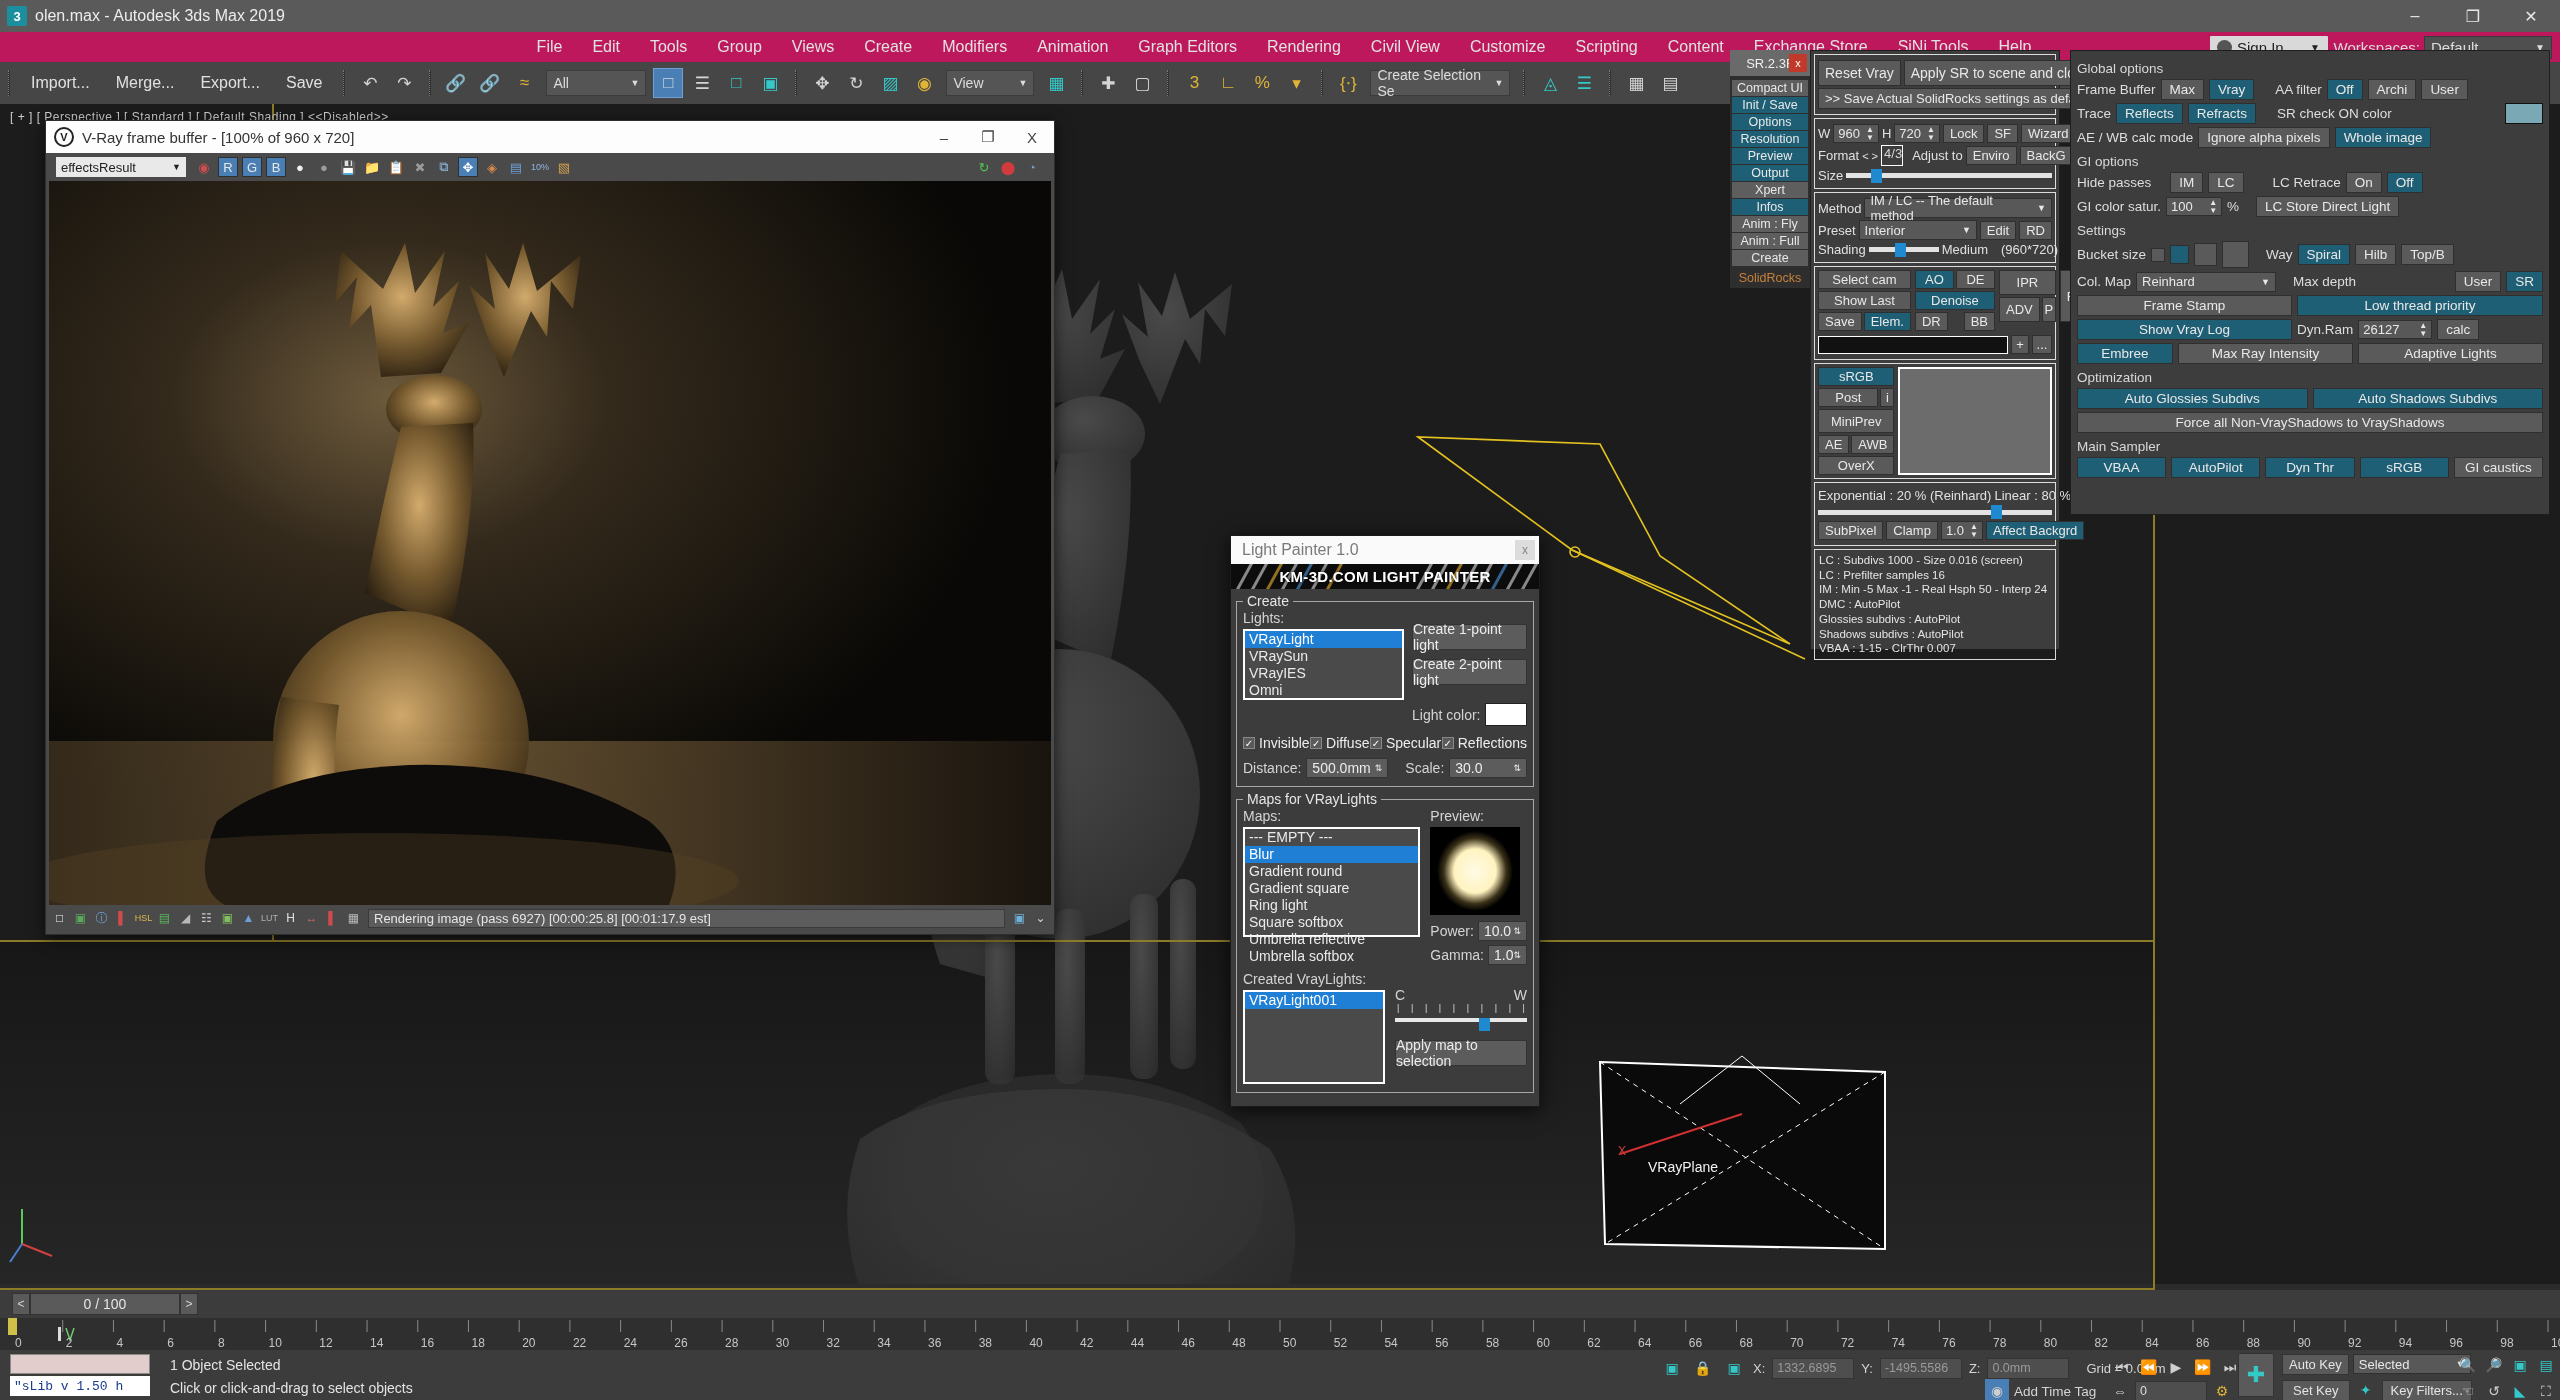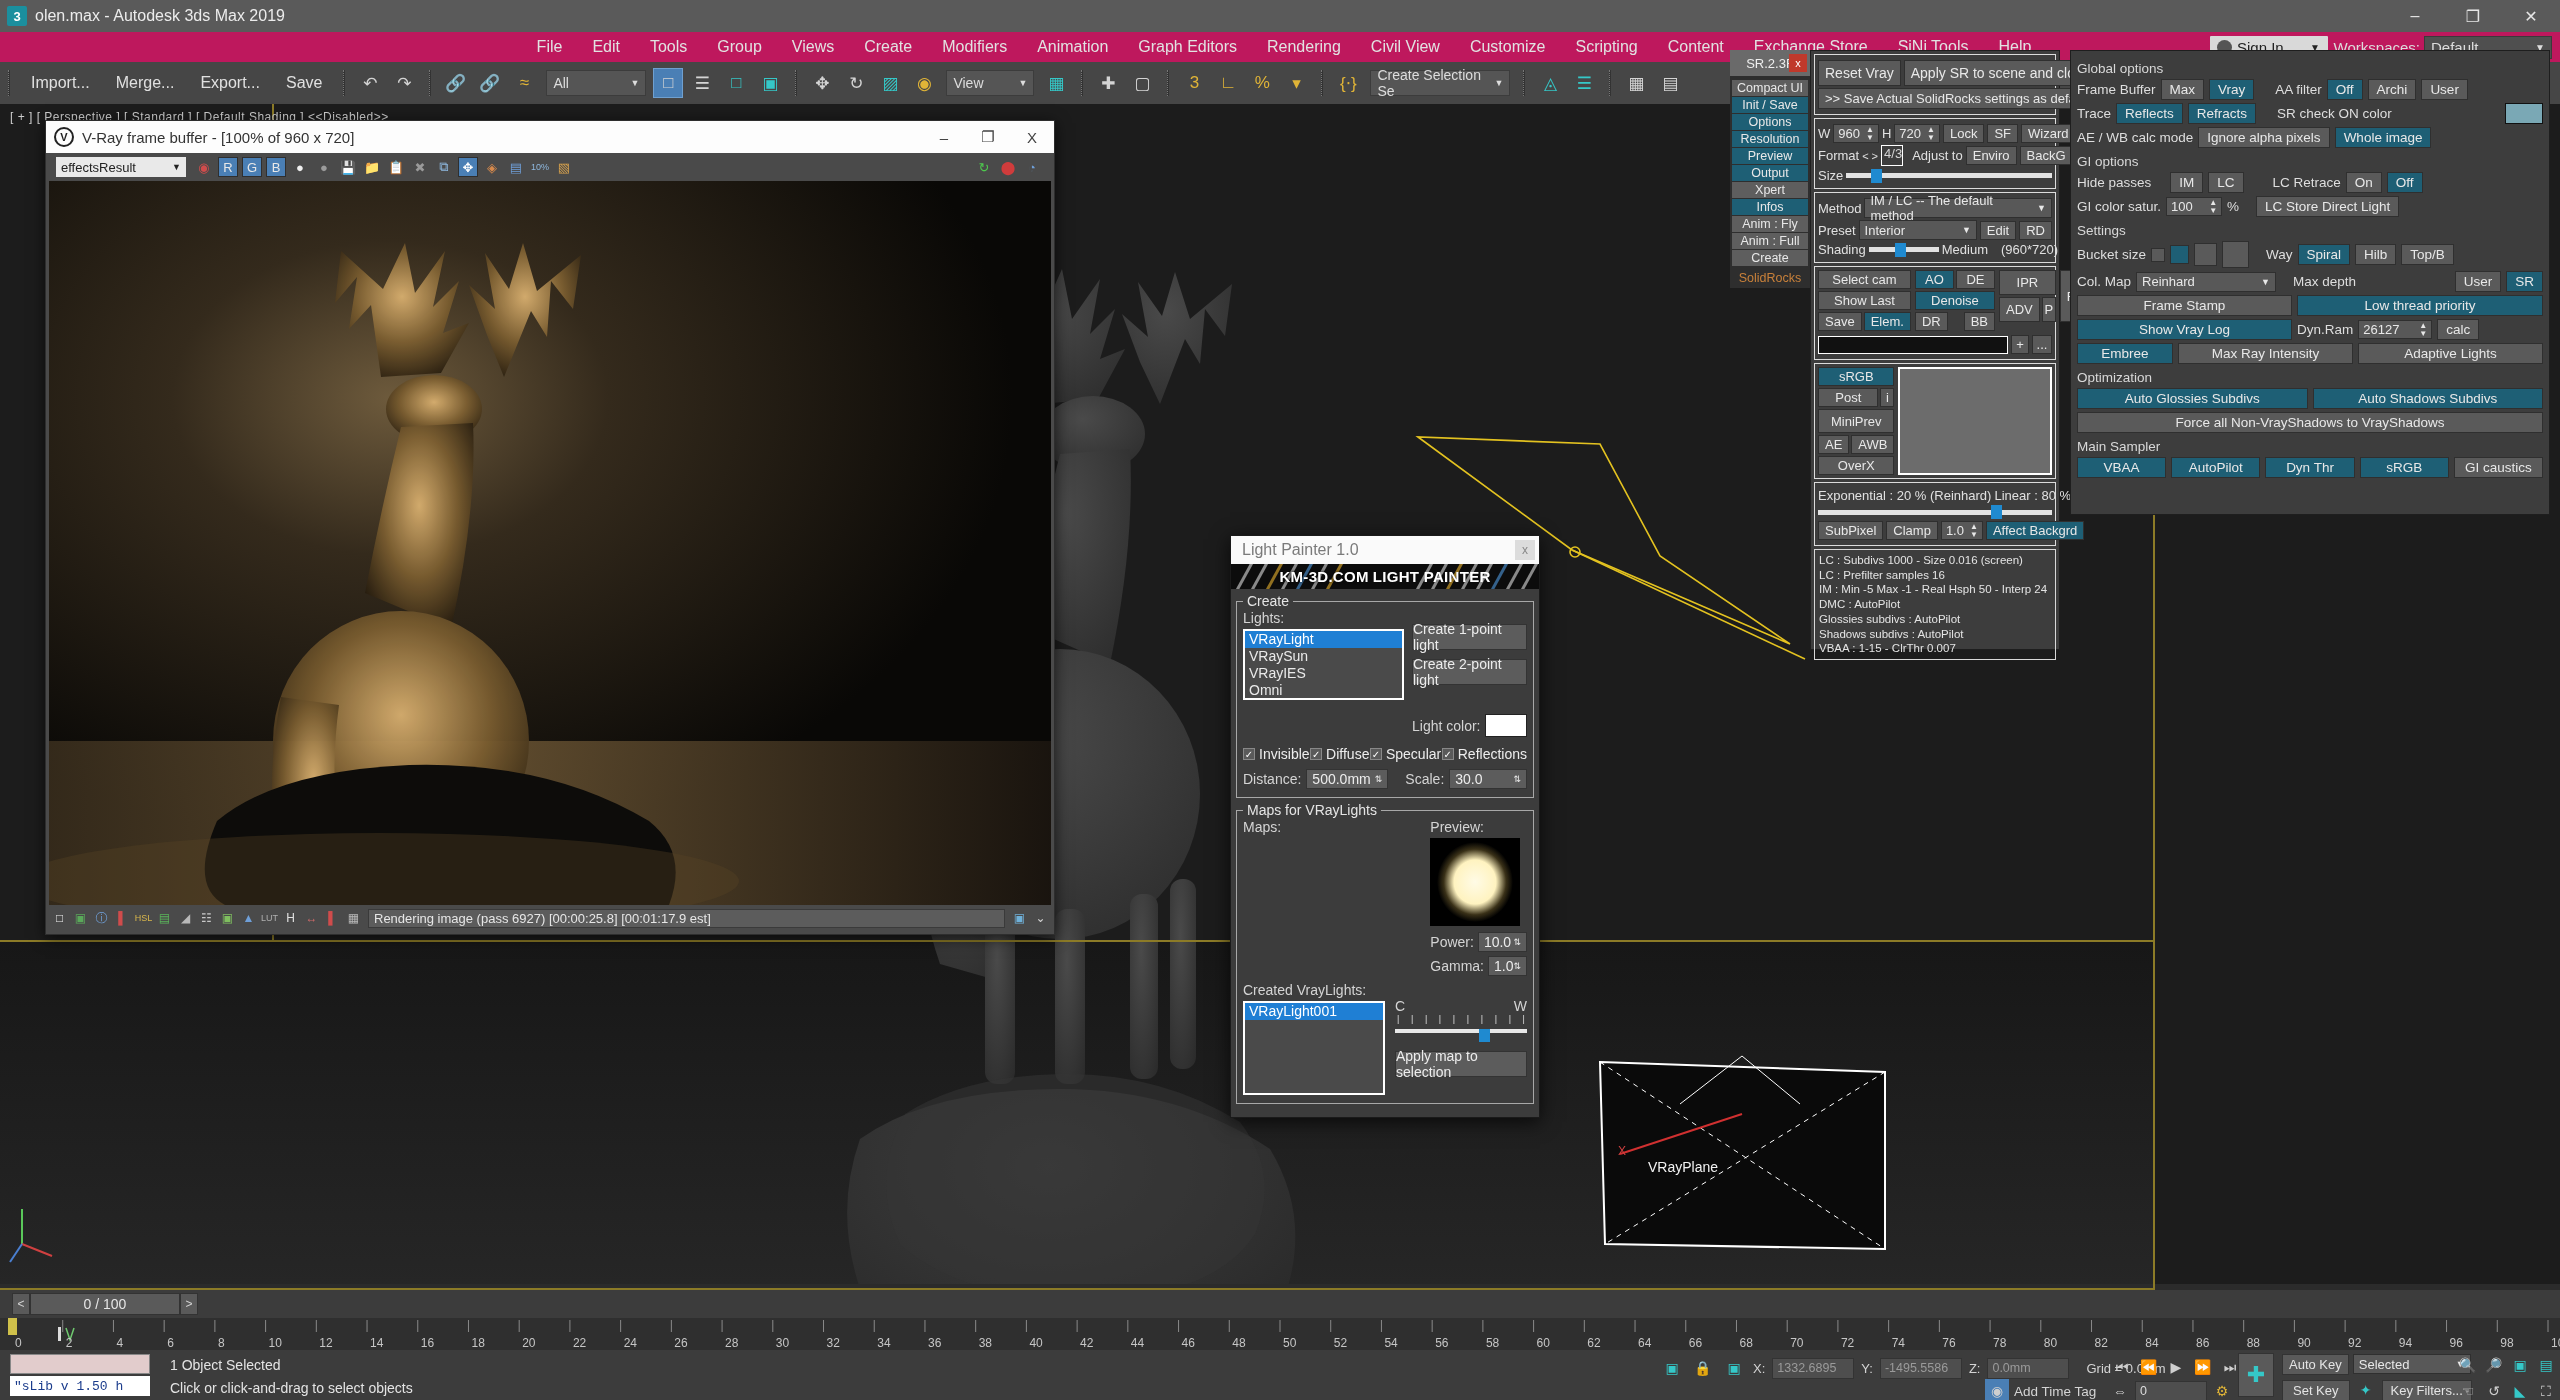--- a/index.html
+++ b/index.html
@@ -753,21 +753,21 @@
         <div class="lplist" style="height:71px">
           <div class="hl">VRayLight</div>
           <div>VRaySun</div>
           <div>VRayIES</div>
           <div>Omni</div>
         </div>
       </div>
       <div style="flex:0 0 115px;padding-top:14px">
         <div class="lpbtn">Create 1-point light</div>
         <div class="lpbtn" style="margin-top:9px">Create 2-point light</div>
-        <div style="display:flex;align-items:center;gap:5px;margin-top:29px">
+        <div style="display:flex;align-items:center;gap:5px;margin-top:18px">
           <span style="font-size:14px">Light color:</span>
           <div style="flex:1;height:23px;background:#fff;border:1px solid #222"></div>
         </div>
       </div>
     </div>
     <div style="display:flex;justify-content:space-between;margin-top:9px">
       <div class="lpchk">
         <span class="bx">✓</span>
         <span>Invisible</span>
       </div>
@@ -796,20 +796,30 @@
           <span class="ar">⇅</span>
       </div>
     </div>
   </div>
 
   <div class="lpgrp" style="margin-top:12px">
     <div class="cap">Maps for VRayLights</div>
     <div style="display:flex;gap:10px;margin-top:4px">
       <div style="flex:1">
         <div style="font-size:14px;margin-bottom:3px">Maps:</div>
+        <div class="lplist" style="height:110px">
+          <div>--- EMPTY ---</div>
+          <div class="hl">Blur</div>
+          <div>Gradient round</div>
+          <div>Gradient square</div>
+          <div>Ring light</div>
+          <div>Square softbox</div>
+          <div>Umbrella reflective</div>
+          <div>Umbrella softbox</div>
+        </div>
       </div>
       <div style="flex:0 0 95px">
         <div style="font-size:14px;margin-bottom:3px">Preview:</div>
         <div style="width:90px;height:88px;background:#000">
           <svg width="90" height="88">
             <defs>
                 <radialGradient id="bl" cx="0.5" cy="0.5" r="0.5">
               <stop offset="0" stop-color="#fffbe6"></stop>
                   <stop offset="0.55" stop-color="#fff3c0"></stop>
               <stop offset="0.82" stop-color="#3a3118"></stop>

